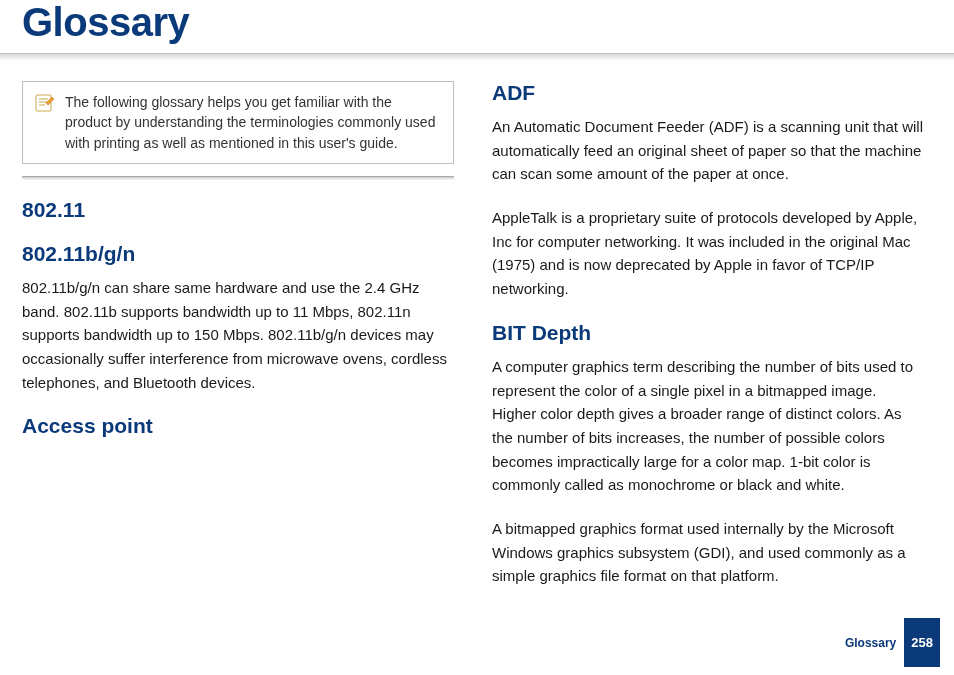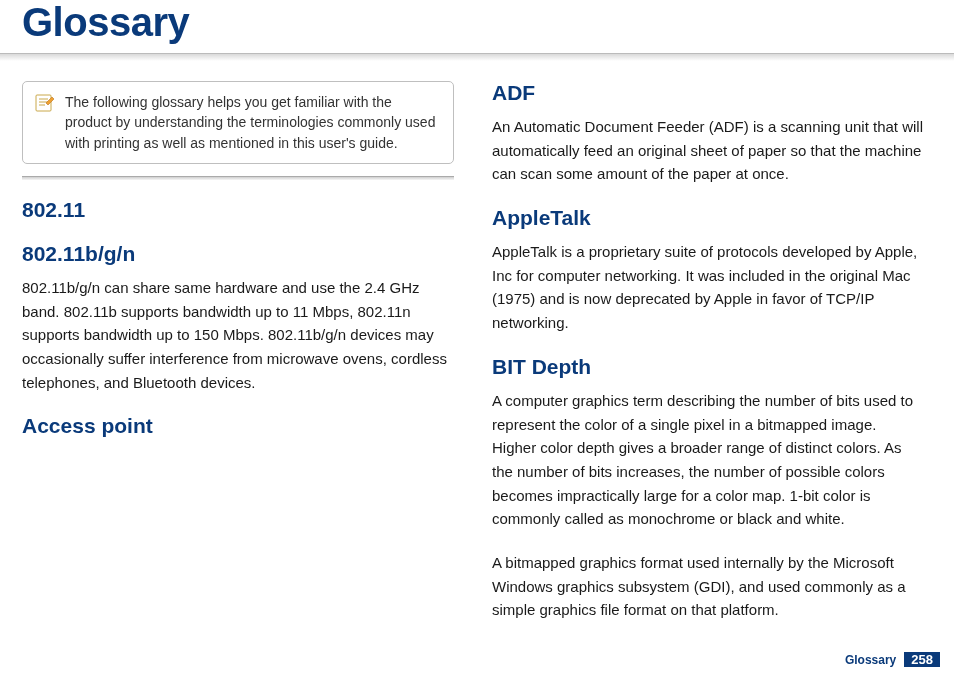--- a/index.html
+++ b/index.html
@@ -29,21 +29,21 @@
     margin-top: 2px;
   }
   .columns {
     display: flex;
     gap: 38px;
     padding: 20px 30px 0 22px;
   }
   .col { flex: 1; }
   .note-box {
     border: 1px solid #bfbfbf;
-    border-radius: 5px;
+    border-radius: 0;
     padding: 10px 12px 10px 10px;
     display: flex;
     gap: 10px;
     margin-bottom: 12px;
     font-size: 14px;
     line-height: 1.45;
   }
   .note-icon {
     flex: 0 0 22px;
     height: 22px;
@@ -77,21 +77,21 @@
     display: flex;
     align-items: center;
     gap: 8px;
     font-size: 12px;
   }
   .footer .label { color: #0a3a7a; font-weight: 700; }
   .footer .pagebox {
     background: #0a3a7a;
     color: #fff;
     font-weight: 700;
-    padding: 0 7px;
+    padding: 17px 7px;
     font-size: 13px;
   }
 </style>
 </head>
 <body>
 
 <div class="title-bar">
   <h1>Glossary</h1>
 </div>
 <div class="title-underline"></div>
@@ -130,21 +130,20 @@
   </div>
 
   <div class="col">
 
     <div class="entry">
       <h2>ADF</h2>
       <p>An Automatic Document Feeder (ADF) is a scanning unit that will automatically feed an original sheet of paper so that the machine can scan some amount of the paper at once.</p>
     </div>
 
     <div class="entry">
-      <h2>AppleTalk</h2>
       <p>AppleTalk is a proprietary suite of protocols developed by Apple, Inc for computer networking. It was included in the original Mac (1975) and is now deprecated by Apple in favor of TCP/IP networking.</p>
     </div>
 
     <div class="entry">
       <h2>BIT Depth</h2>
       <p>A computer graphics term describing the number of bits used to represent the color of a single pixel in a bitmapped image. Higher color depth gives a broader range of distinct colors. As the number of bits increases, the number of possible colors becomes impractically large for a color map. 1-bit color is commonly called as monochrome or black and white.</p>
     </div>
 
     <div class="entry">
       <p>A bitmapped graphics format used internally by the Microsoft Windows graphics subsystem (GDI), and used commonly as a simple graphics file format on that platform.</p>

